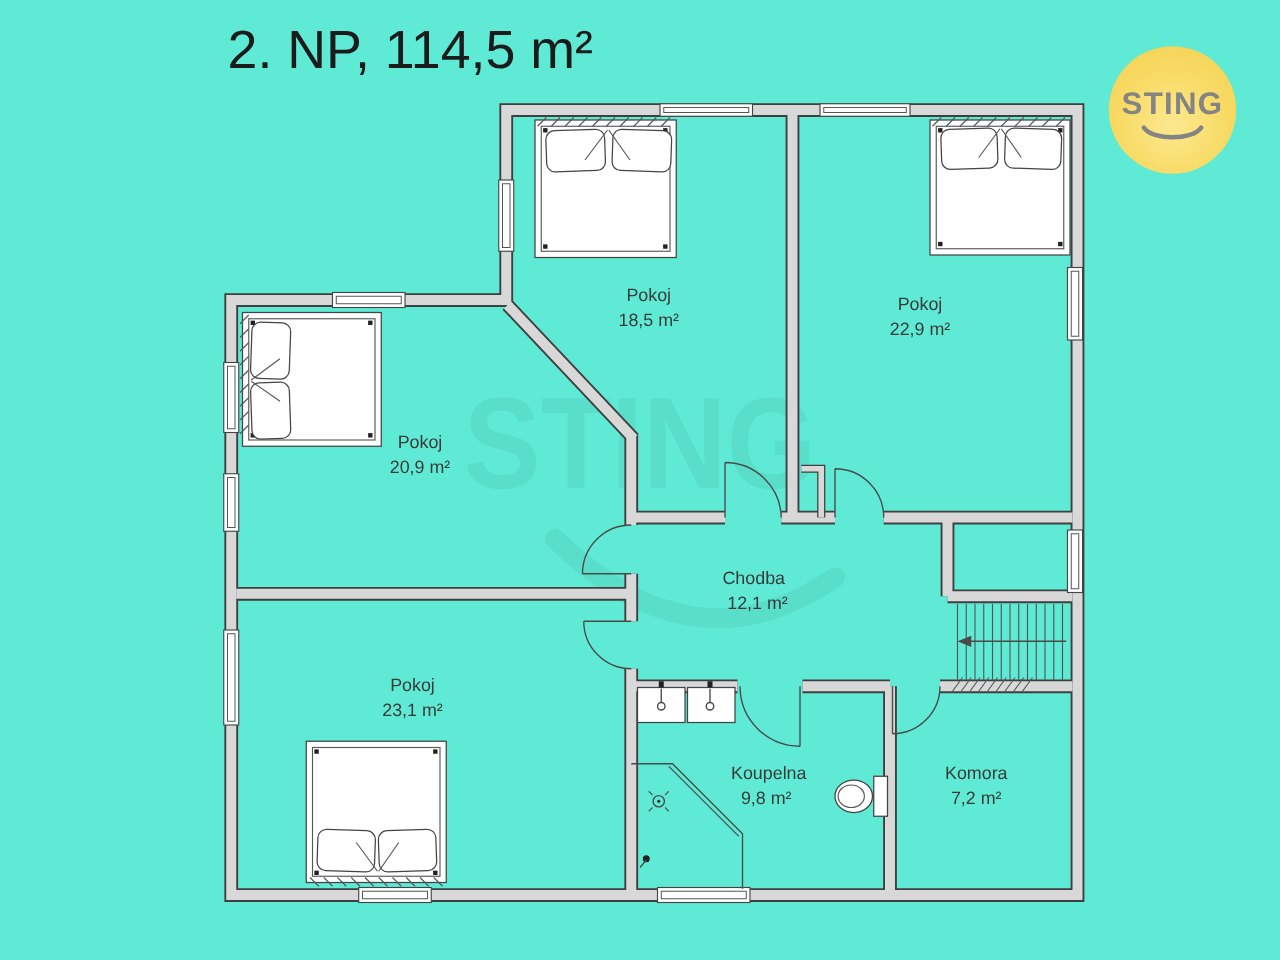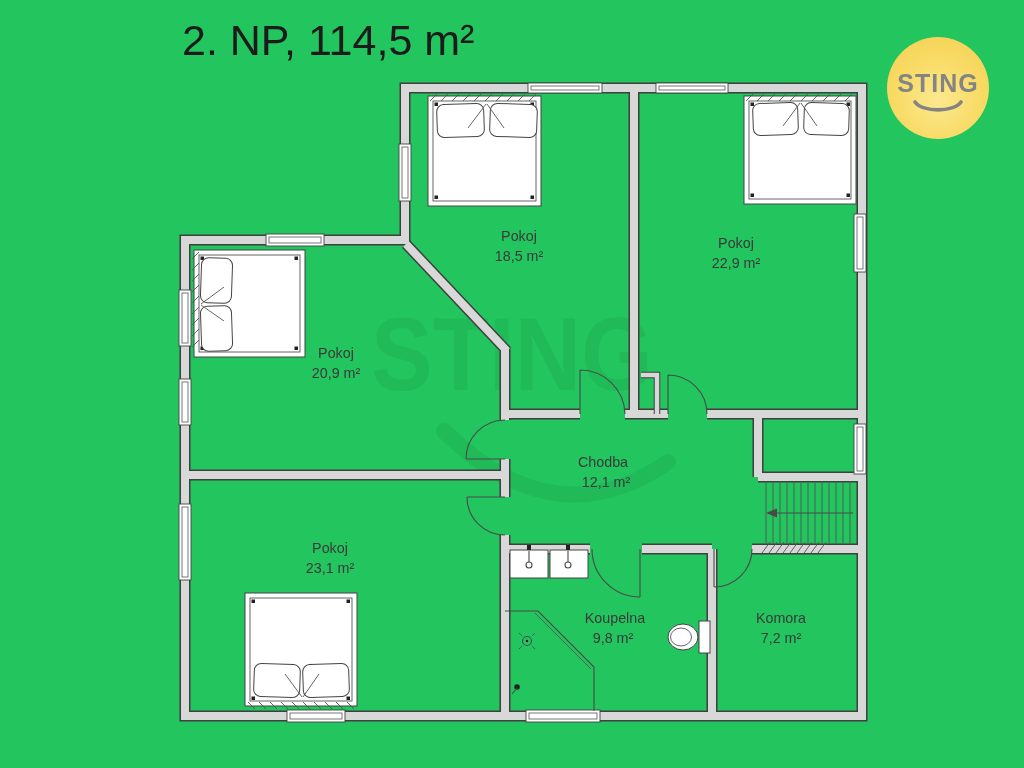--- a/index.html
+++ b/index.html
@@ -1,16 +1,16 @@
 <!DOCTYPE html>
 <html><head>
 <meta charset="utf-8">
 <style>
   html,body{margin:0;padding:0;background:#ffffff;}
-  .stage{position:relative;width:1024px;height:768px;background:#22c55e;overflow:hidden;
+  .stage{position:relative;width:1024px;height:768px;background:#5eead4;overflow:hidden;
          font-family:"Liberation Sans","DejaVu Sans",sans-serif;}
   .title{position:absolute;left:182px;top:16px;margin:0;font-size:43px;font-weight:400;
          color:#1b1b1b;letter-spacing:0px;}
   .logo{position:absolute;left:887px;top:37px;width:102px;height:102px;border-radius:50%;
         background:radial-gradient(circle at 50% 62%, #fce98f 0%, #f8da63 55%, #f3cf52 100%);
         display:flex;flex-direction:column;align-items:center;justify-content:center;
         transform:translateZ(0);}
   .logo .logo-text{color:#848484;font-weight:700;font-size:25px;letter-spacing:1px;
         margin-top:10px;line-height:1;}
   .logo svg{display:block;margin-top:3px;}

